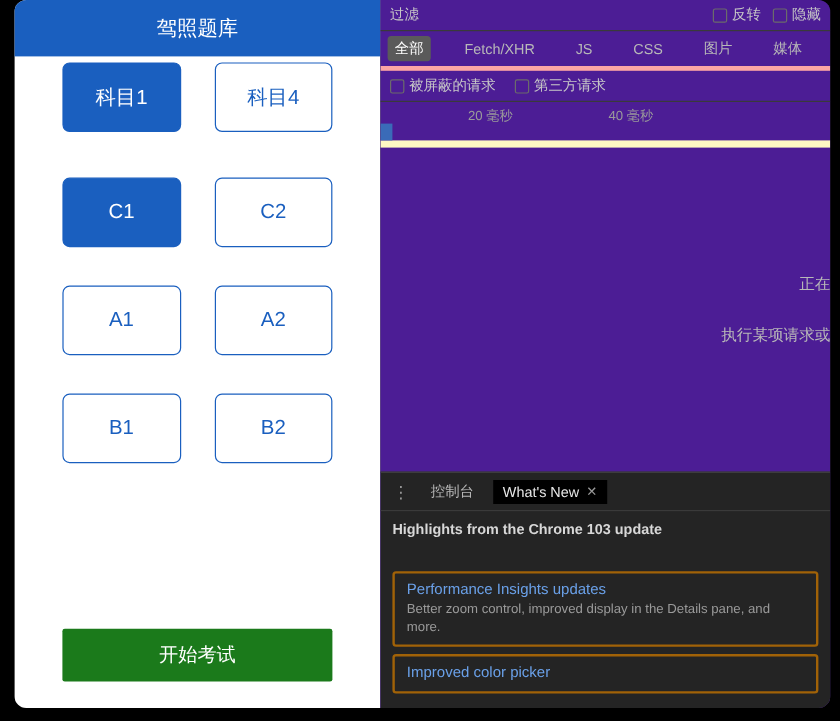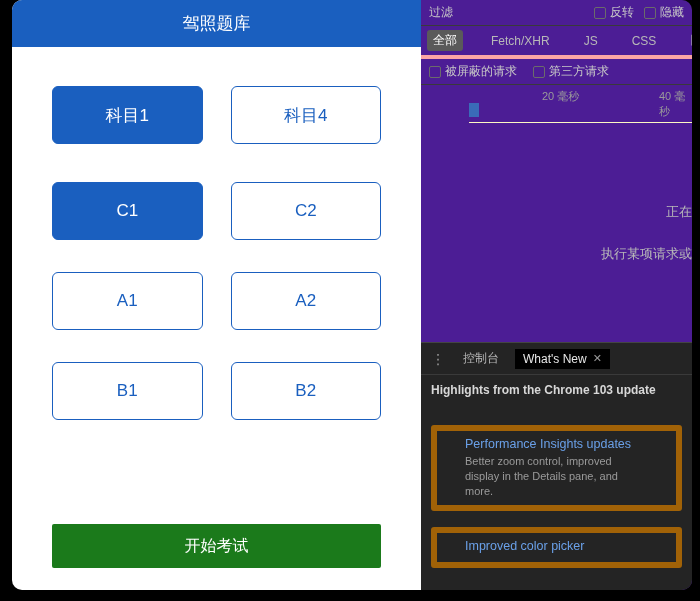--- a/index.html
+++ b/index.html
@@ -18,26 +18,25 @@
     width: 680px;
     height: 590px;
     background: #1a1a1a;
     border-radius: 10px;
     overflow: hidden;
     display: flex;
     box-shadow: 0 4px 20px rgba(0,0,0,0.5);
   }
   
   .app {
-    width: 409px;
+    width: 305px;
     height: 100%;
     background: #fff;
     display: flex;
     flex-direction: column;
-    gap: 34px;
   }
   .app-header {
     background: #1a5fbf;
     color: #fff;
     text-align: center;
     font-size: 17px;
     padding: 12px 0;
     font-weight: 400;
   }
   .app-content {
@@ -127,23 +126,22 @@
   }
   .dt-row2 {
     display: flex;
     align-items: center;
     gap: 16px;
     padding: 4px 8px;
     border-bottom: 1px solid #3a3a3a;
   }
   .dt-timeline {
     height: 38px;
-    border-bottom: 1px solid #fef9c3;
+    border-bottom: 6px solid #fef9c3;
     position: relative;
-    margin-left: 48px;
   }
   .tl-mark {
     position: absolute;
     top: 4px;
     color: #9a9a9a;
     font-size: 11px;
   }
   .tl-blue {
     position: absolute;
     left: 0; top: 18px;
@@ -197,24 +195,24 @@
   .drawer-body {
     padding: 8px 10px 6px 10px;
   }
   .highlight-title {
     color: #d8d8d8;
     font-size: 12px;
     margin-bottom: 28px;
     font-weight: bold;
   }
   .card {
-    border: 6px solid #a16207;
+    border: 2px solid #a16207;
     border-radius: 3px;
-    padding: 6px 28px;
-    margin-bottom: 16px;
+    padding: 6px 10px;
+    margin-bottom: 6px;
   }
   .card-title {
     color: #6aa0e8;
     font-size: 12.5px;
     margin-bottom: 3px;
   }
   .card-desc {
     color: #9a9a9a;
     font-size: 11px;
     line-height: 1.35;

